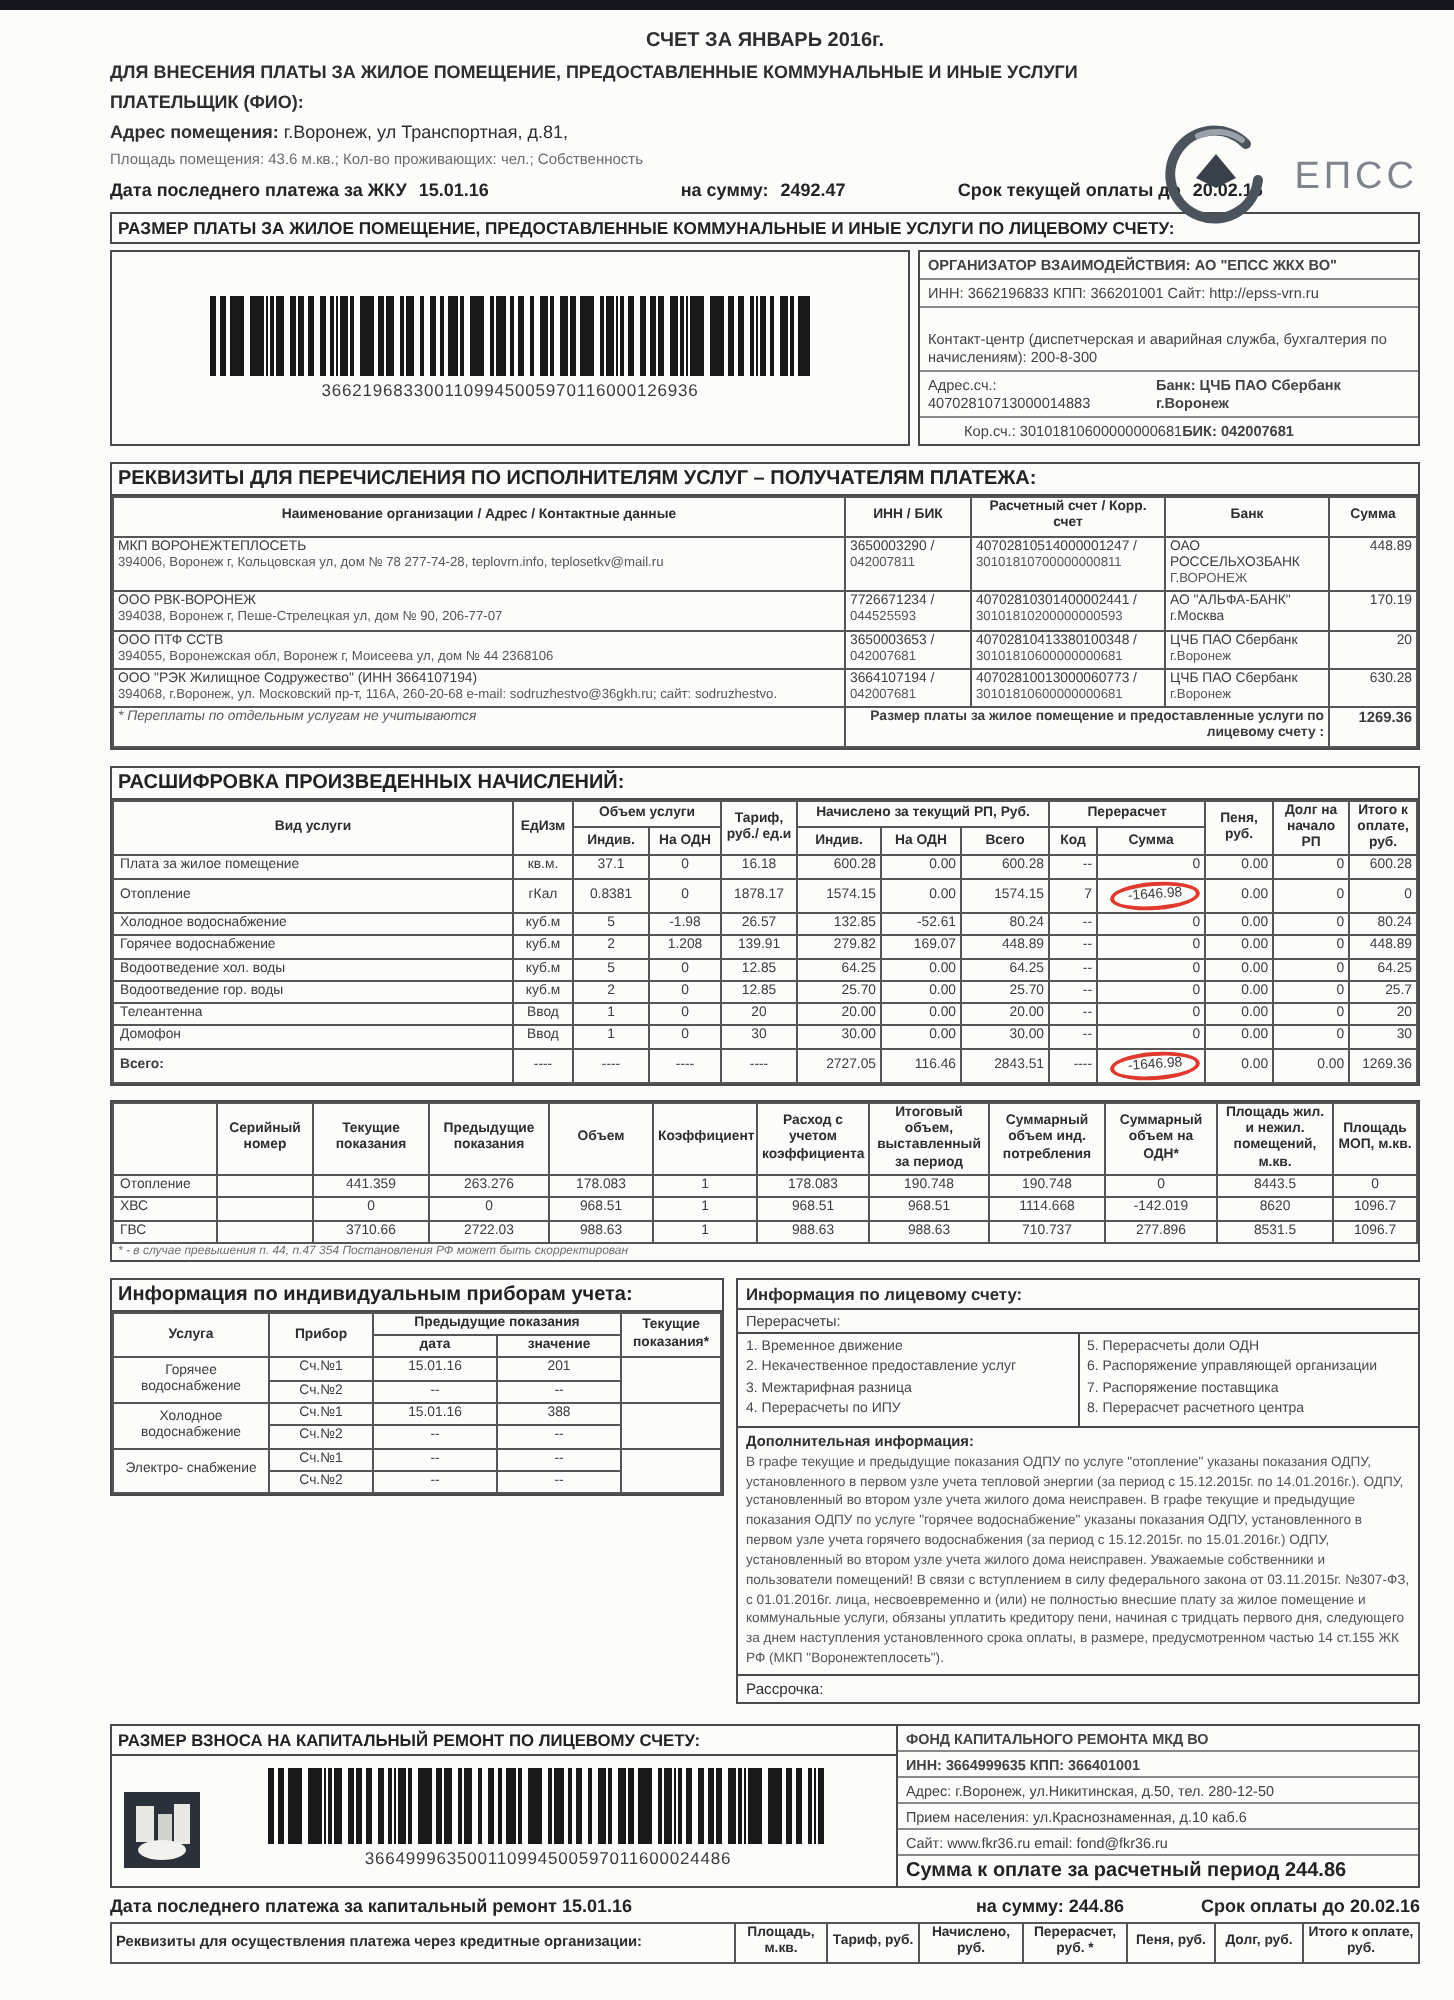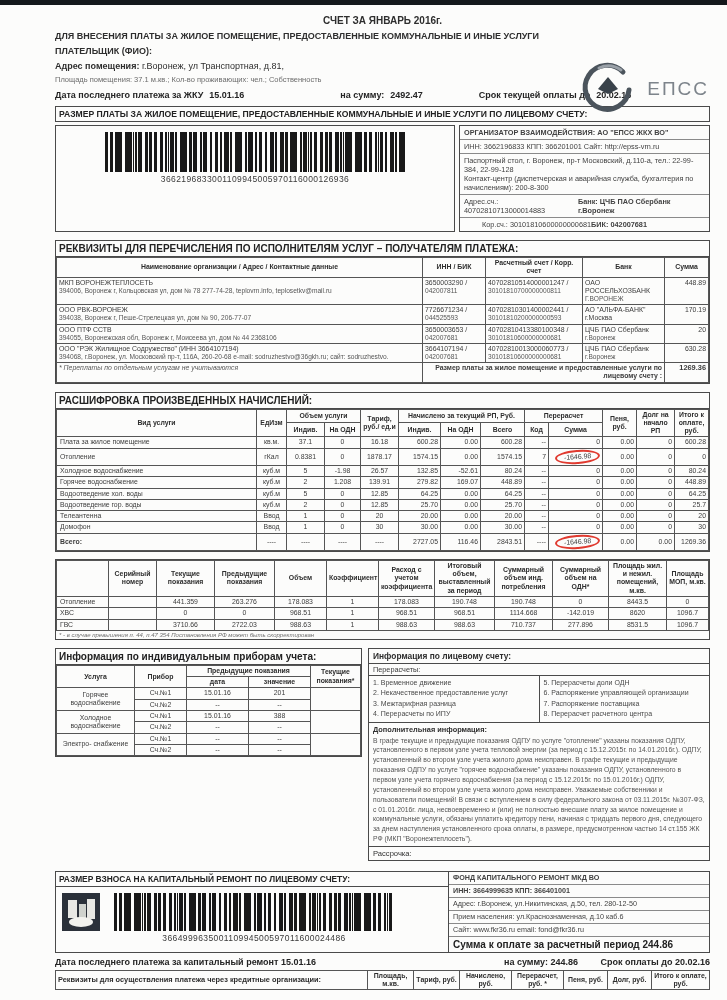--- a/index.html
+++ b/index.html
@@ -15,21 +15,21 @@
   .hline .lite{font-weight:normal;}
   .small-gray{font-size:7.5px;color:#6c6c6c;margin-top:4px;}
   .paydate{display:flex;font-size:9px;font-weight:bold;margin-top:6px;color:#242424;}
   .paydate span{margin-right:6px;}
   .logo-wrap{position:absolute;top:60px;right:18px;display:flex;align-items:center;}
   .logo-text{font-size:19px;color:#7d848b;letter-spacing:2px;margin-left:10px;}
   .strip{border:1px solid #4a4a4a;font-size:8.6px;font-weight:bold;color:#222;
          padding:2px 3px;margin-top:6px;}
   .two-box{display:flex;margin-top:3px;}
   .bc-box{width:398px;border:1px solid #4a4a4a;display:flex;flex-direction:column;
-          align-items:center;justify-content:flex-start;padding:6px 0;}
+          align-items:center;justify-content:center;padding:6px 0;}
   .barcode{width:300px;height:40px;background:
      repeating-linear-gradient(90deg,#181818 0 2px,transparent 2px 5px),
      repeating-linear-gradient(90deg,#181818 0 1px,transparent 1px 7px),
      repeating-linear-gradient(90deg,#181818 0 3px,transparent 3px 11px);}
   .bc-num{font-size:8.5px;color:#3a3a3a;margin-top:2px;letter-spacing:.4px;}
   .org-box{flex:1;border:1px solid #4a4a4a;border-left:1px solid #4a4a4a;margin-left:4px;
            font-size:7.3px;color:#424242;}
   .org-box .row{padding:2px 4px;border-bottom:1px solid #8a8a8a;}
   .org-box .row:last-child{border-bottom:none;justify-content:flex-end;}
   .org-box .pair{display:flex;justify-content:space-between;}
@@ -61,21 +61,21 @@
   .acct-sub{padding:1px 4px;border-bottom:1px solid #4a4a4a;color:#3c3c3c;}
   .recalc{display:flex;border-bottom:1px solid #4a4a4a;}
   .recalc div{flex:1;padding:2px 4px;color:#494949;font-size:7px;line-height:1.5;}
   .recalc div:last-child{border-left:1px solid #4a4a4a;}
   .addinfo{padding:2px 4px;color:#545454;font-size:6.8px;line-height:1.45;border-bottom:1px solid #4a4a4a;}
   .addinfo .ttl{font-weight:bold;color:#2f2f2f;font-size:7.4px;}
   .rassroch{padding:2px 4px;font-weight:normal;font-size:7.6px;color:#2f2f2f;}
   .kap{display:flex;margin-top:10px;}
   .kap-left{width:392px;border:1px solid #4a4a4a;}
   .kap-title{font-size:8.4px;font-weight:bold;color:#222;padding:2px 3px;border-bottom:1px solid #4a4a4a;}
-  .kap-body{display:flex;align-items:flex-start;padding:6px 6px;}
+  .kap-body{display:flex;align-items:flex-end;padding:6px 6px;gap:20px;}
   .kap-bc{display:flex;flex-direction:column;align-items:center;margin-left:14px;}
   .kap-bc .barcode{width:280px;height:38px;}
   .kap-right{flex:1;border:1px solid #4a4a4a;border-left:none;font-size:7.2px;color:#424242;}
   .kap-right .row{padding:1.5px 4px;border-bottom:1px solid #8a8a8a;}
   .kap-right .sum-row{font-size:10px;font-weight:bold;color:#222;padding:2px 4px;}
   .kap-date{display:flex;font-size:9px;font-weight:bold;color:#242424;margin-top:4px;justify-content:space-between;}
   .t-credit{margin-top:3px;}
   .t-credit th:first-child{text-align:left;font-size:7.4px;}
 </style>
 </head>
@@ -96,41 +96,41 @@
   <div class="content">
     <div class="doc-title center">СЧЕТ ЗА ЯНВАРЬ 2016г.</div>
     <div class="doc-sub">ДЛЯ ВНЕСЕНИЯ ПЛАТЫ ЗА ЖИЛОЕ ПОМЕЩЕНИЕ, ПРЕДОСТАВЛЕННЫЕ КОММУНАЛЬНЫЕ И ИНЫЕ УСЛУГИ</div>
     <div class="hline">
       <span>ПЛАТЕЛЬЩИК (ФИО):</span>
     </div>
     <div class="hline">
       <span>Адрес помещения:</span>
       <span class="lite b">г.Воронеж, ул Транспортная, д.81,</span>
     </div>
-    <div class="small-gray">Площадь помещения: 37.1 м.кв.;  Кол-во проживающих:    чел.;  Собственность</div>
+    <div class="small-gray">Площадь помещения: 43.6 м.кв.;  Кол-во проживающих:    чел.;  Собственность</div>
     <div class="paydate">
       <span>Дата последнего платежа за ЖКУ</span>
       <span>15.01.16</span>
       <span style="margin-left:90px">на сумму:</span>
       <span>2492.47</span>
       <span style="margin-left:50px">Срок текущей оплаты до</span>
       <span>20.02.16</span>
     </div>
 
     <div class="strip">РАЗМЕР ПЛАТЫ ЗА ЖИЛОЕ ПОМЕЩЕНИЕ, ПРЕДОСТАВЛЕННЫЕ КОММУНАЛЬНЫЕ И ИНЫЕ УСЛУГИ ПО ЛИЦЕВОМУ СЧЕТУ:</div>
 
     <div class="two-box">
       <div class="bc-box">
         <div class="barcode"></div>
         <div class="bc-num">3662196833001109945005970116000126936</div>
       </div>
       <div class="org-box">
         <div class="row b">ОРГАНИЗАТОР ВЗАИМОДЕЙСТВИЯ:  АО "ЕПСС ЖКХ ВО"</div>
         <div class="row">ИНН:  3662196833  КПП:  366201001 Сайт:  http://epss-vrn.ru</div>
-        <div class="row"><span>Паспортный стол, г. Воронеж, пр-т Московский, д.110-а, тел.: 22-99-384, 22-99-128</span><br><span>Контакт-центр (диспетчерская и аварийная служба, бухгалтерия по начислениям): 200-8-300</span></div>
+        <div class="row"><br><span>Контакт-центр (диспетчерская и аварийная служба, бухгалтерия по начислениям): 200-8-300</span></div>
         <div class="row pair">
           <span>Адрес.сч.:  40702810713000014883</span>
           <span class="b">Банк:  ЦЧБ ПАО Сбербанк г.Воронеж</span>
         </div>
         <div class="row pair">
           <span>Кор.сч.:  30101810600000000681</span>
           <span class="b" style="margin-right:58px">БИК:  042007681</span>
         </div>
       </div>
     </div>
@@ -598,38 +598,38 @@
             <rect x="25" y="6" width="8" height="20" fill="#e8e8e4"></rect>
             <ellipse cx="19" cy="29" rx="12" ry="5" fill="#f2f2ee"></ellipse>
           </svg>
           <div class="kap-bc">
             <div class="barcode"></div>
             <div class="bc-num">366499963500110994500597011600024486</div>
           </div>
         </div>
       </div>
       <div class="kap-right">
-        <div class="row b">ФОНД КАПИТАЛЬНОГО РЕМОНТ МКД ВО</div>
+        <div class="row b">ФОНД КАПИТАЛЬНОГО РЕМОНТА МКД ВО</div>
         <div class="row b">ИНН:  3664999635  КПП:  366401001</div>
         <div class="row">Адрес:  г.Воронеж, ул.Никитинская, д.50, тел. 280-12-50</div>
         <div class="row">Прием населения:  ул.Краснознаменная, д.10 каб.6</div>
         <div class="row">Сайт:  www.fkr36.ru  email:  fond@fkr36.ru</div>
         <div class="sum-row">
           <span>Сумма к оплате  за расчетный период</span>
           <span>244.86</span>
         </div>
       </div>
     </div>
 
     <div class="kap-date">
       <span><span>Дата последнего платежа за капитальный ремонт</span>
       <span>15.01.16</span></span>
       <span><span>на сумму:</span>
       <span>244.86</span>
-      <span style="margin-left:20px">Срок оплаты до</span>
+      <span style="margin-left:36px">Срок оплаты до</span>
       <span>20.02.16</span></span>
     </div>
 
     <table class="t-credit">
       <colgroup>
           <col style="width:312px">
           <col style="width:46px">
           <col style="width:46px">
           <col style="width:52px">
           <col style="width:52px">

